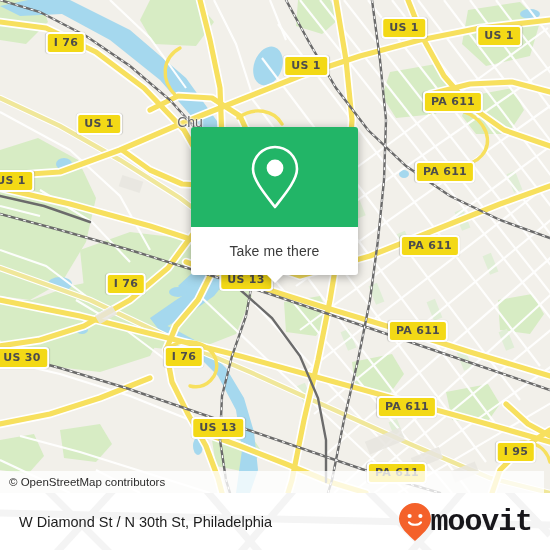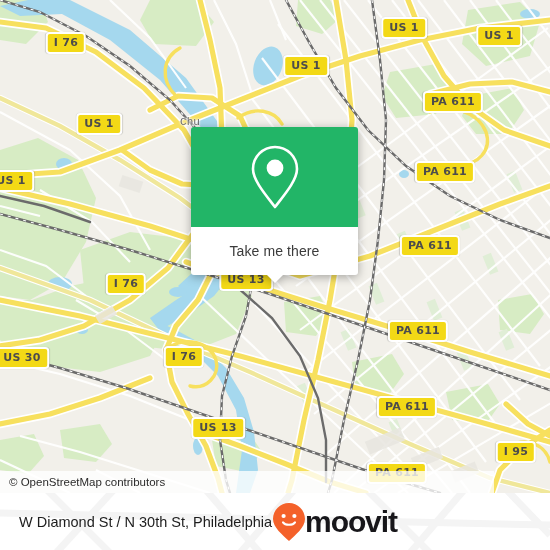--- a/index.html
+++ b/index.html
@@ -47,22 +47,22 @@
     line-height: 1;
     padding: 3px 6px 4px 6px;
     white-space: nowrap;
     box-shadow: 0 0 1px rgba(0,0,0,0.18);
   }
 
   .place-label {
     position: absolute;
     transform: translate(-50%, -50%);
     color: #6a6a6a;
-    font-family: Liberation Mono, monospace;
-    font-size: 11px;
+    font-family: Liberation Sans, sans-serif;
+    font-size: 14px;
     white-space: nowrap;
     text-shadow: 0 0 2px #fff, 0 0 2px #fff, 0 0 3px #fff;
   }
 
   
   .popup {
     position: absolute;
     left: 191px;
     top: 127px;
     width: 167px;
@@ -100,21 +100,21 @@
     border-left: 9px solid transparent;
     border-right: 9px solid transparent;
     border-top: 9px solid #ffffff;
   }
 
   
   .attribution {
     position: absolute;
     left: 0;
     bottom: 0;
-    width: 494px;
+    width: 544px;
     height: 22px;
     background: rgba(255,255,255,0.78);
     display: flex;
     align-items: center;
   }
   .attribution-text {
     font-family: "Liberation Sans", sans-serif;
     font-size: 11.5px;
     color: #2b2b2b;
     padding-left: 9px;
@@ -123,20 +123,21 @@
   
   .footer {
     position: absolute;
     left: 0;
     top: 493px;
     width: 550px;
     height: 57px;
     background: #ffffff;
     display: flex;
     align-items: center;
+    justify-content: space-between;
     overflow: hidden;
   }
   .footer-watermark {
     position: absolute;
     left: 0; top: 0;
     width: 550px; height: 57px;
     pointer-events: none;
   }
   .footer-address {
     position: relative;
@@ -147,21 +148,21 @@
     z-index: 2;
   }
   .logo {
     position: relative;
     display: flex;
     align-items: center;
     padding-right: 18px;
     z-index: 2;
   }
   .logo-word {
-    font-family: Liberation Sans, sans-serif;
+    font-family: Liberation Mono, monospace;
     font-size: 30px;
     font-weight: bold;
     color: #17161a;
     letter-spacing: -1.1px;
     line-height: 1;
     margin-left: -1px;
   }
 </style>
 </head>
 <body>

